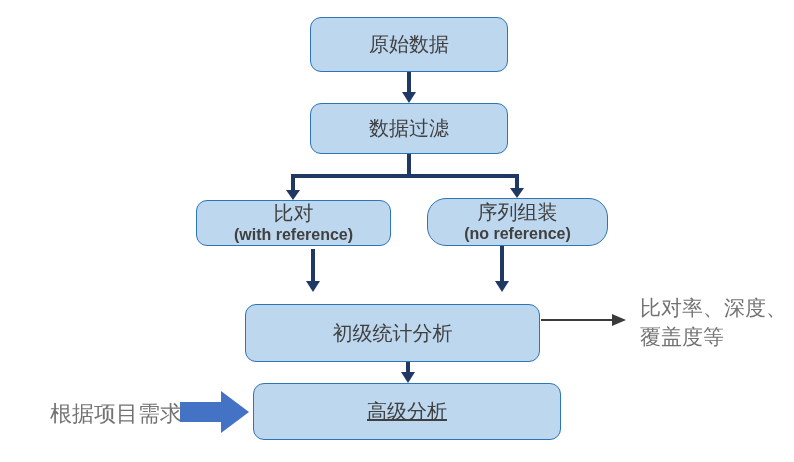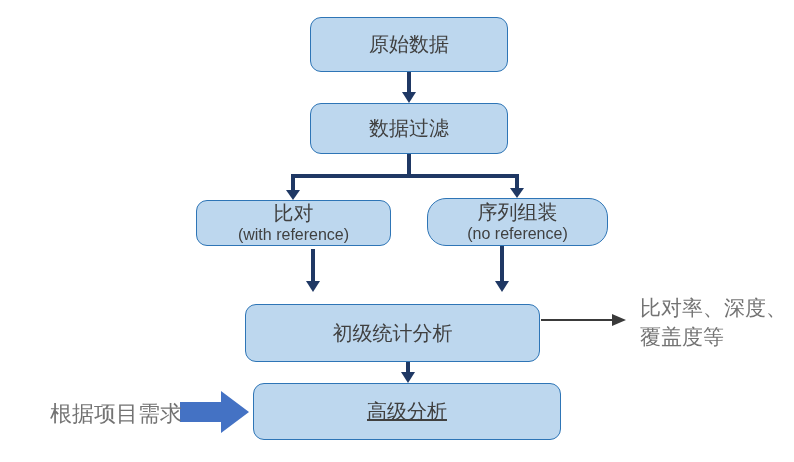--- a/index.html
+++ b/index.html
@@ -25,21 +25,21 @@
     border-radius: 11px;
     display: flex;
     flex-direction: column;
     align-items: center;
     justify-content: center;
     color: #404040;
     text-align: center;
     line-height: 1.15;
   }
   .node .label { font-size: 20px; }
-  .node .sublabel { font-size: 16px; margin-top: 1px; }
+  .node .sublabel { font-size: 16px; margin-top: 1px; font-weight: bold; }
   .annotation {
     position: absolute;
     color: #737373;
     font-size: 21px;
     line-height: 29px;
     white-space: nowrap;
   }
   
   #node-raw-data       { left: 310px; top: 17px;  width: 198px; height: 55px; }
   #node-data-filter    { left: 310px; top: 103px; width: 198px; height: 51px; text-align: right; }

